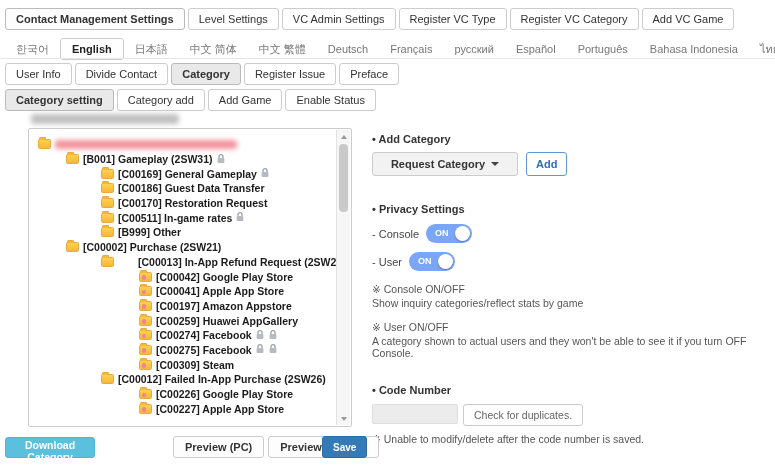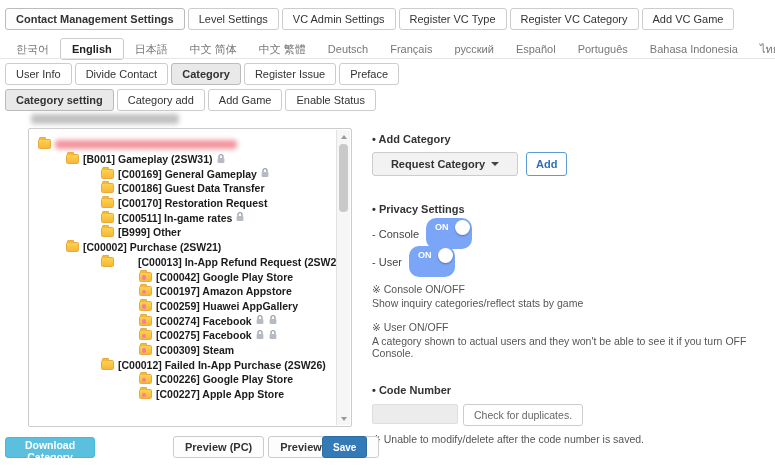--- a/index.html
+++ b/index.html
@@ -58,21 +58,21 @@
   #select-category{width:146px;height:24px;background:#f2f2f2;border:1px solid #ccc;
           border-radius:3px;display:flex;align-items:center;justify-content:center;gap:6px;
           font-size:11px;font-weight:bold;color:#333;cursor:pointer;box-sizing:border-box;}
   .caret{width:0;height:0;border-left:4px solid transparent;border-right:4px solid transparent;
           border-top:4px solid #444;}
   #add-btn{height:24px;padding:0 9px;background:#fff;border:1px solid #5b9bd5;border-radius:3px;
           color:#2e6fb7;font-size:11px;font-weight:bold;cursor:pointer;text-align:right;}
   #privacy-heading{margin-top:27px;}
   .toggle-row{display:flex;align-items:center;gap:7px;margin-top:9px;height:19px;}
   .toggle-label{font-size:11px;color:#444;}
-  .toggle{position:relative;width:46px;height:31px;border-radius:10px;background:#7ba6f8;cursor:pointer;}
+  .toggle{position:relative;width:46px;height:19px;border-radius:10px;background:#7ba6f8;cursor:pointer;}
   .toggle .on-text{position:absolute;left:9px;top:4px;font-size:9px;font-weight:bold;color:#fff;}
   .toggle .knob{position:absolute;right:2px;top:2px;width:15px;height:15px;border-radius:50%;
           background:#fff;box-shadow:0 1px 2px rgba(0,0,0,.3);}
   .note-title{margin-top:12px;}
   .note-body{margin-top:2px;}
   #code-heading{margin-top:25px;}
   #code-row{display:flex;align-items:flex-start;gap:5px;margin-top:8px;}
   #code-input{width:86px;height:20px;background:#ececec;border:1px solid #ddd;border-radius:2px;
           font-size:11px;padding:0 5px;box-sizing:border-box;color:#333;}
   #check-dup-btn{height:22px;padding:0 10px;background:#fff;border:1px solid #ccc;border-radius:3px;
@@ -185,20 +185,26 @@
         <div class="tree-row" style="padding-left: 110px;">
           <span class="folder">
             <span class="dot"></span>
           </span>
           <span>[C00042] Google Play Store</span>
         </div>
         <div class="tree-row" style="padding-left: 110px;">
           <span class="folder">
             <span class="dot"></span>
           </span>
+          <span>[C00041] Apple App Store</span>
+        </div>
+        <div class="tree-row" style="padding-left: 110px;">
+          <span class="folder">
+            <span class="dot"></span>
+          </span>
           <span>[C00197] Amazon Appstore</span>
         </div>
         <div class="tree-row" style="padding-left: 110px;">
           <span class="folder">
             <span class="dot"></span>
           </span>
           <span>[C00259] Huawei AppGallery</span>
         </div>
         <div class="tree-row" style="padding-left: 110px;">
           <span class="folder">

